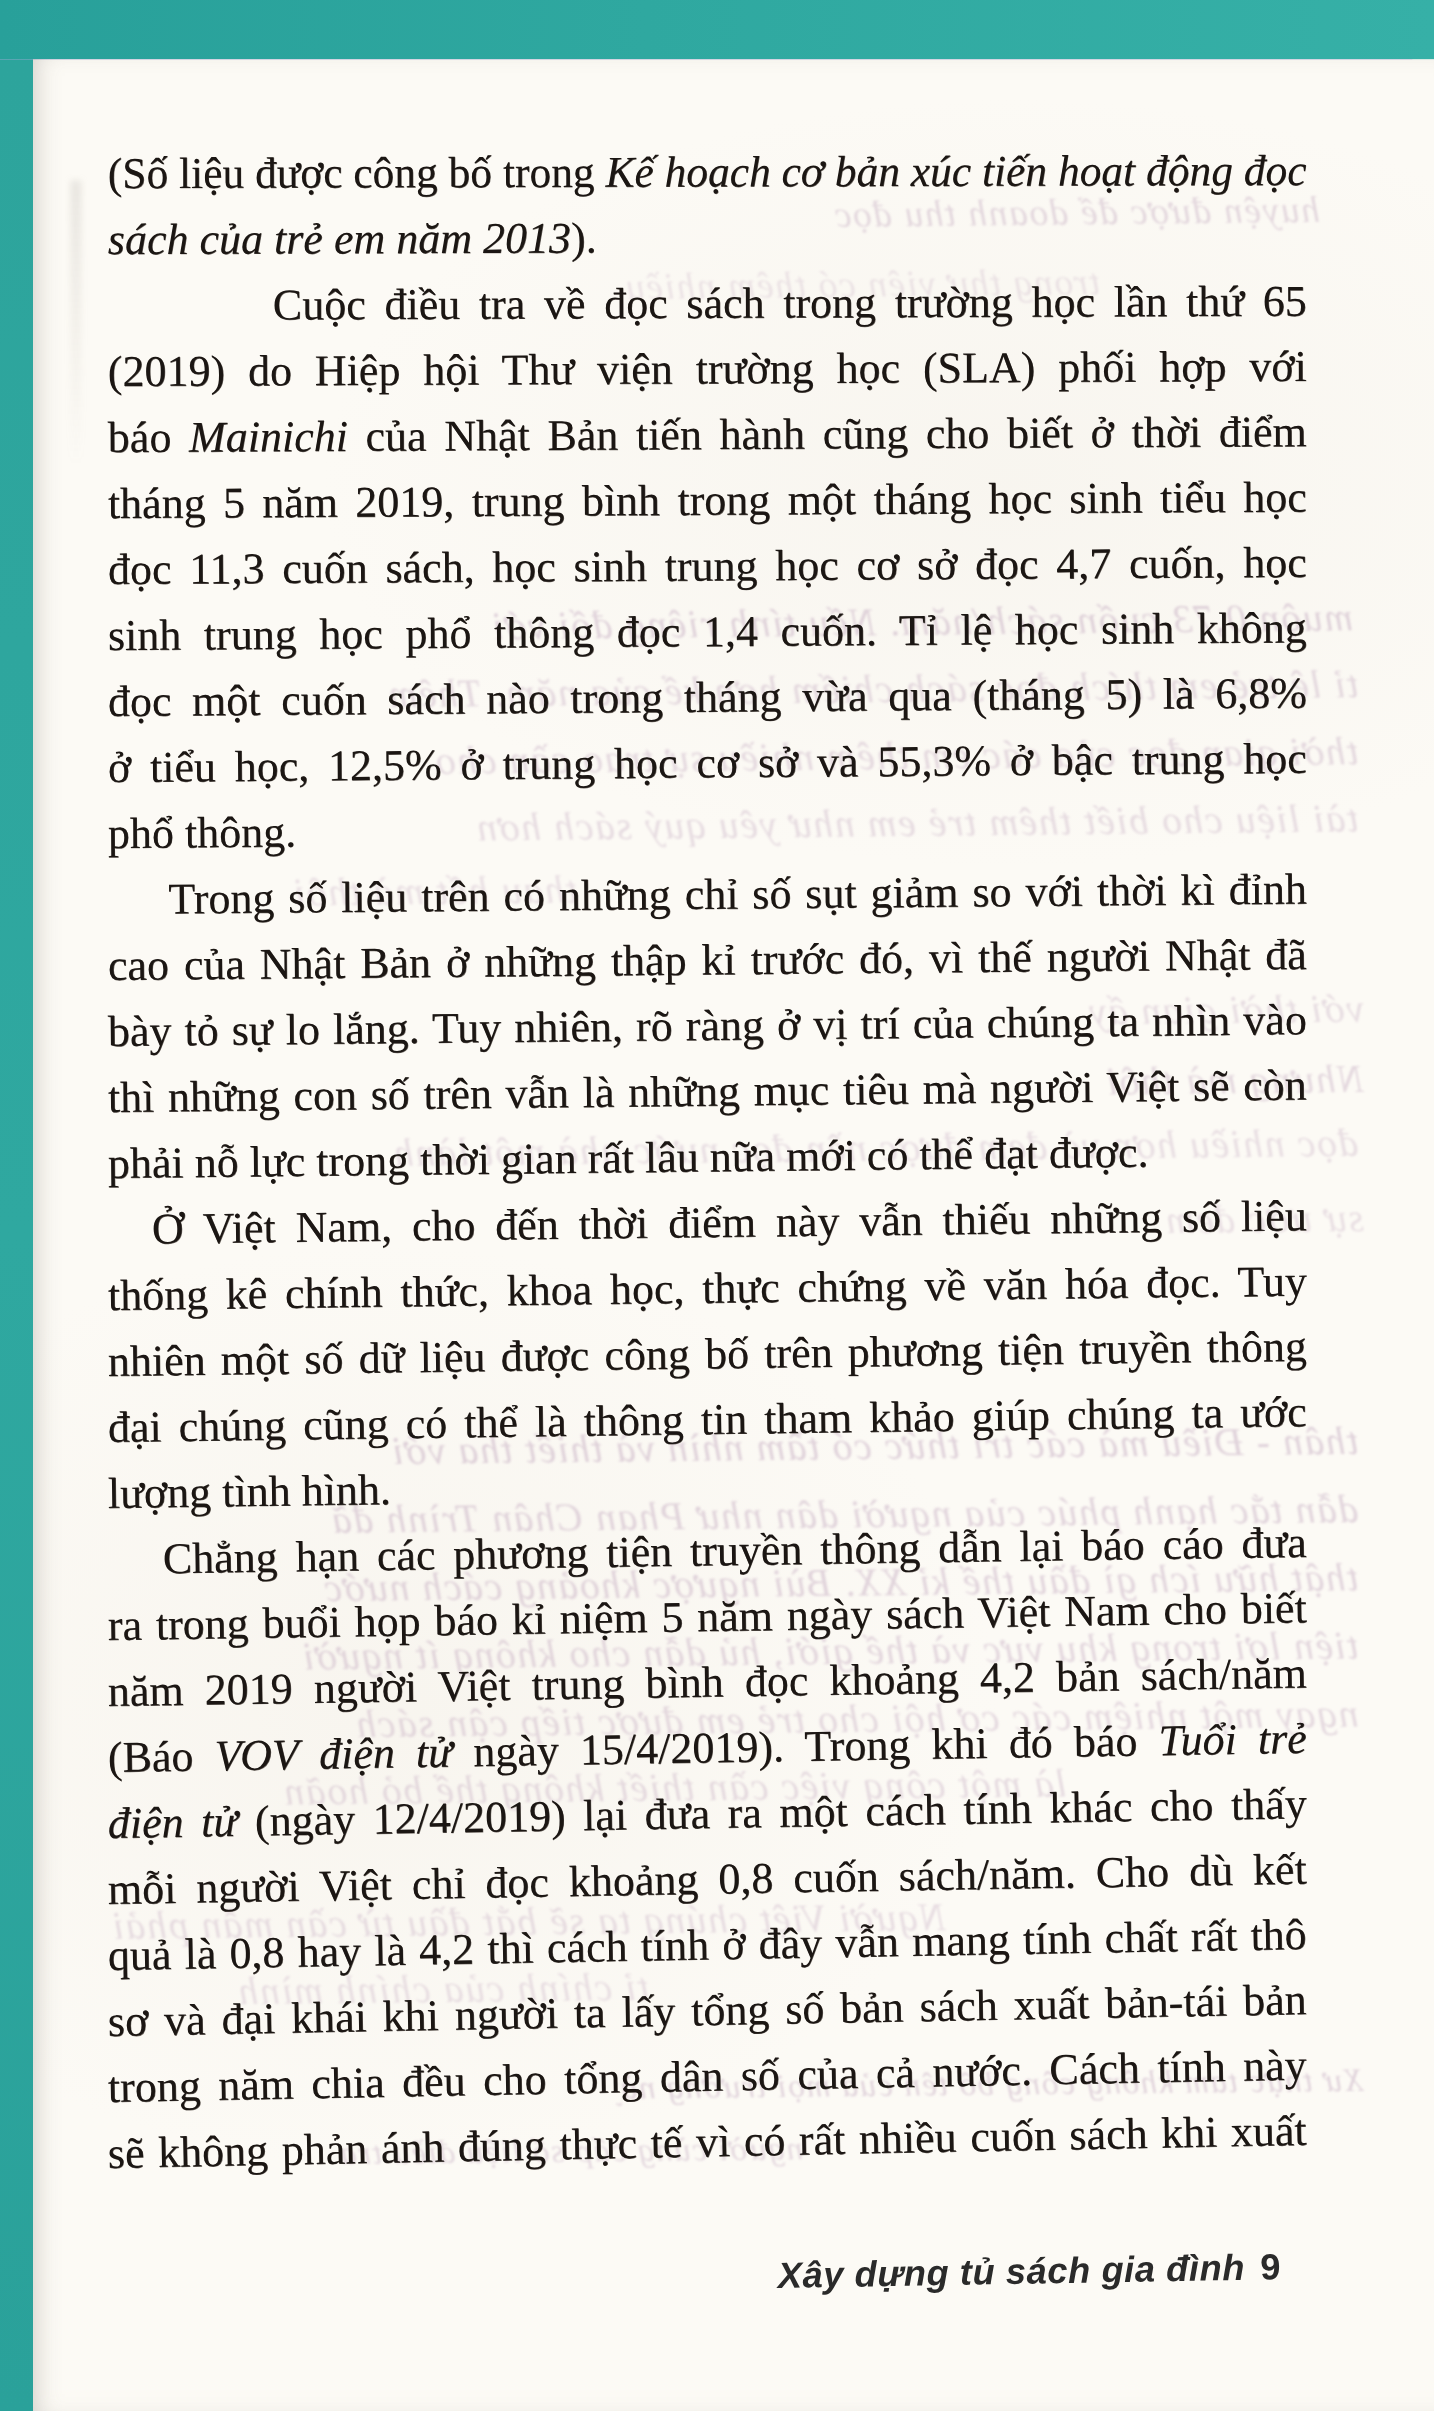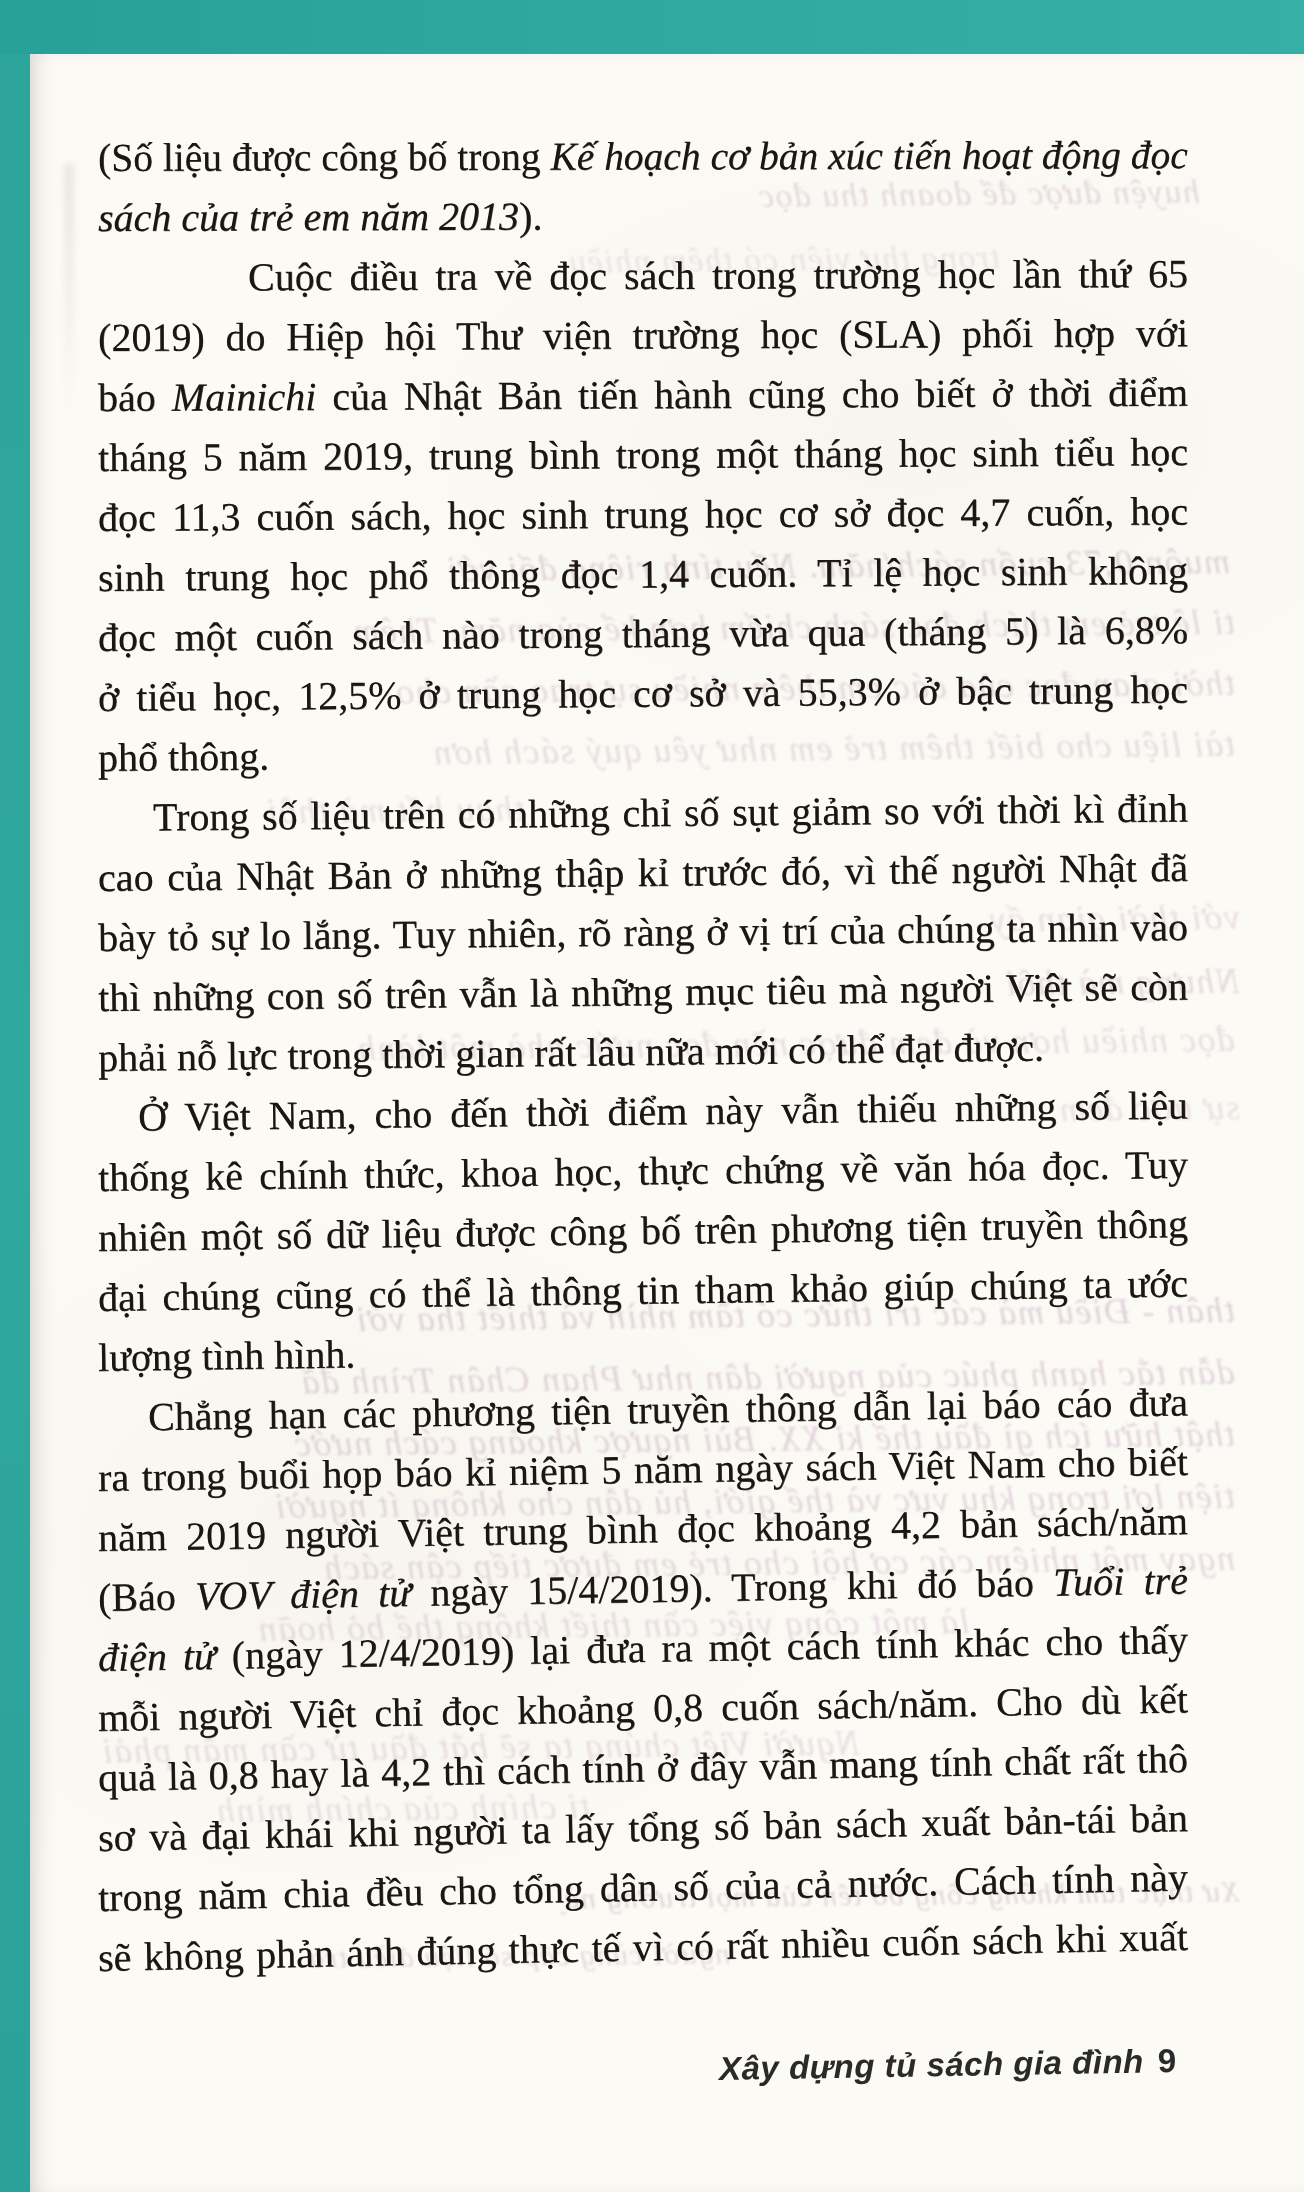--- a/index.html
+++ b/index.html
@@ -1,19 +1,19 @@
 <!DOCTYPE html>
 <html><head>
 <meta charset="utf-8">
 <title>Book page</title>
 <style>
   html,body{margin:0;padding:0;}
   body{width:1304px;height:2192px;overflow:hidden;background:#fff;
        font-family:"Liberation Serif",serif;}
-  .photo{position:relative;width:1284px;height:2192px;background:#f0abfc;padding-left:12px;}
+  .photo{position:relative;width:1284px;height:2192px;background:#f0abfc;}
 
   
   .cover-top{position:absolute;left:0;top:0;width:1304px;height:54px;
     background:linear-gradient(90deg,#28a09a 0%,#2fa8a0 45%,#36b0a7 100%);}
   .cover-left{position:absolute;left:0;top:54px;width:30px;height:2138px;
     background:linear-gradient(180deg,#2da49c 0%,#2fa8a0 50%,#2aa19a 100%);}
 
   
   .page{position:absolute;left:30px;top:54px;width:1274px;height:2138px;
     background:

